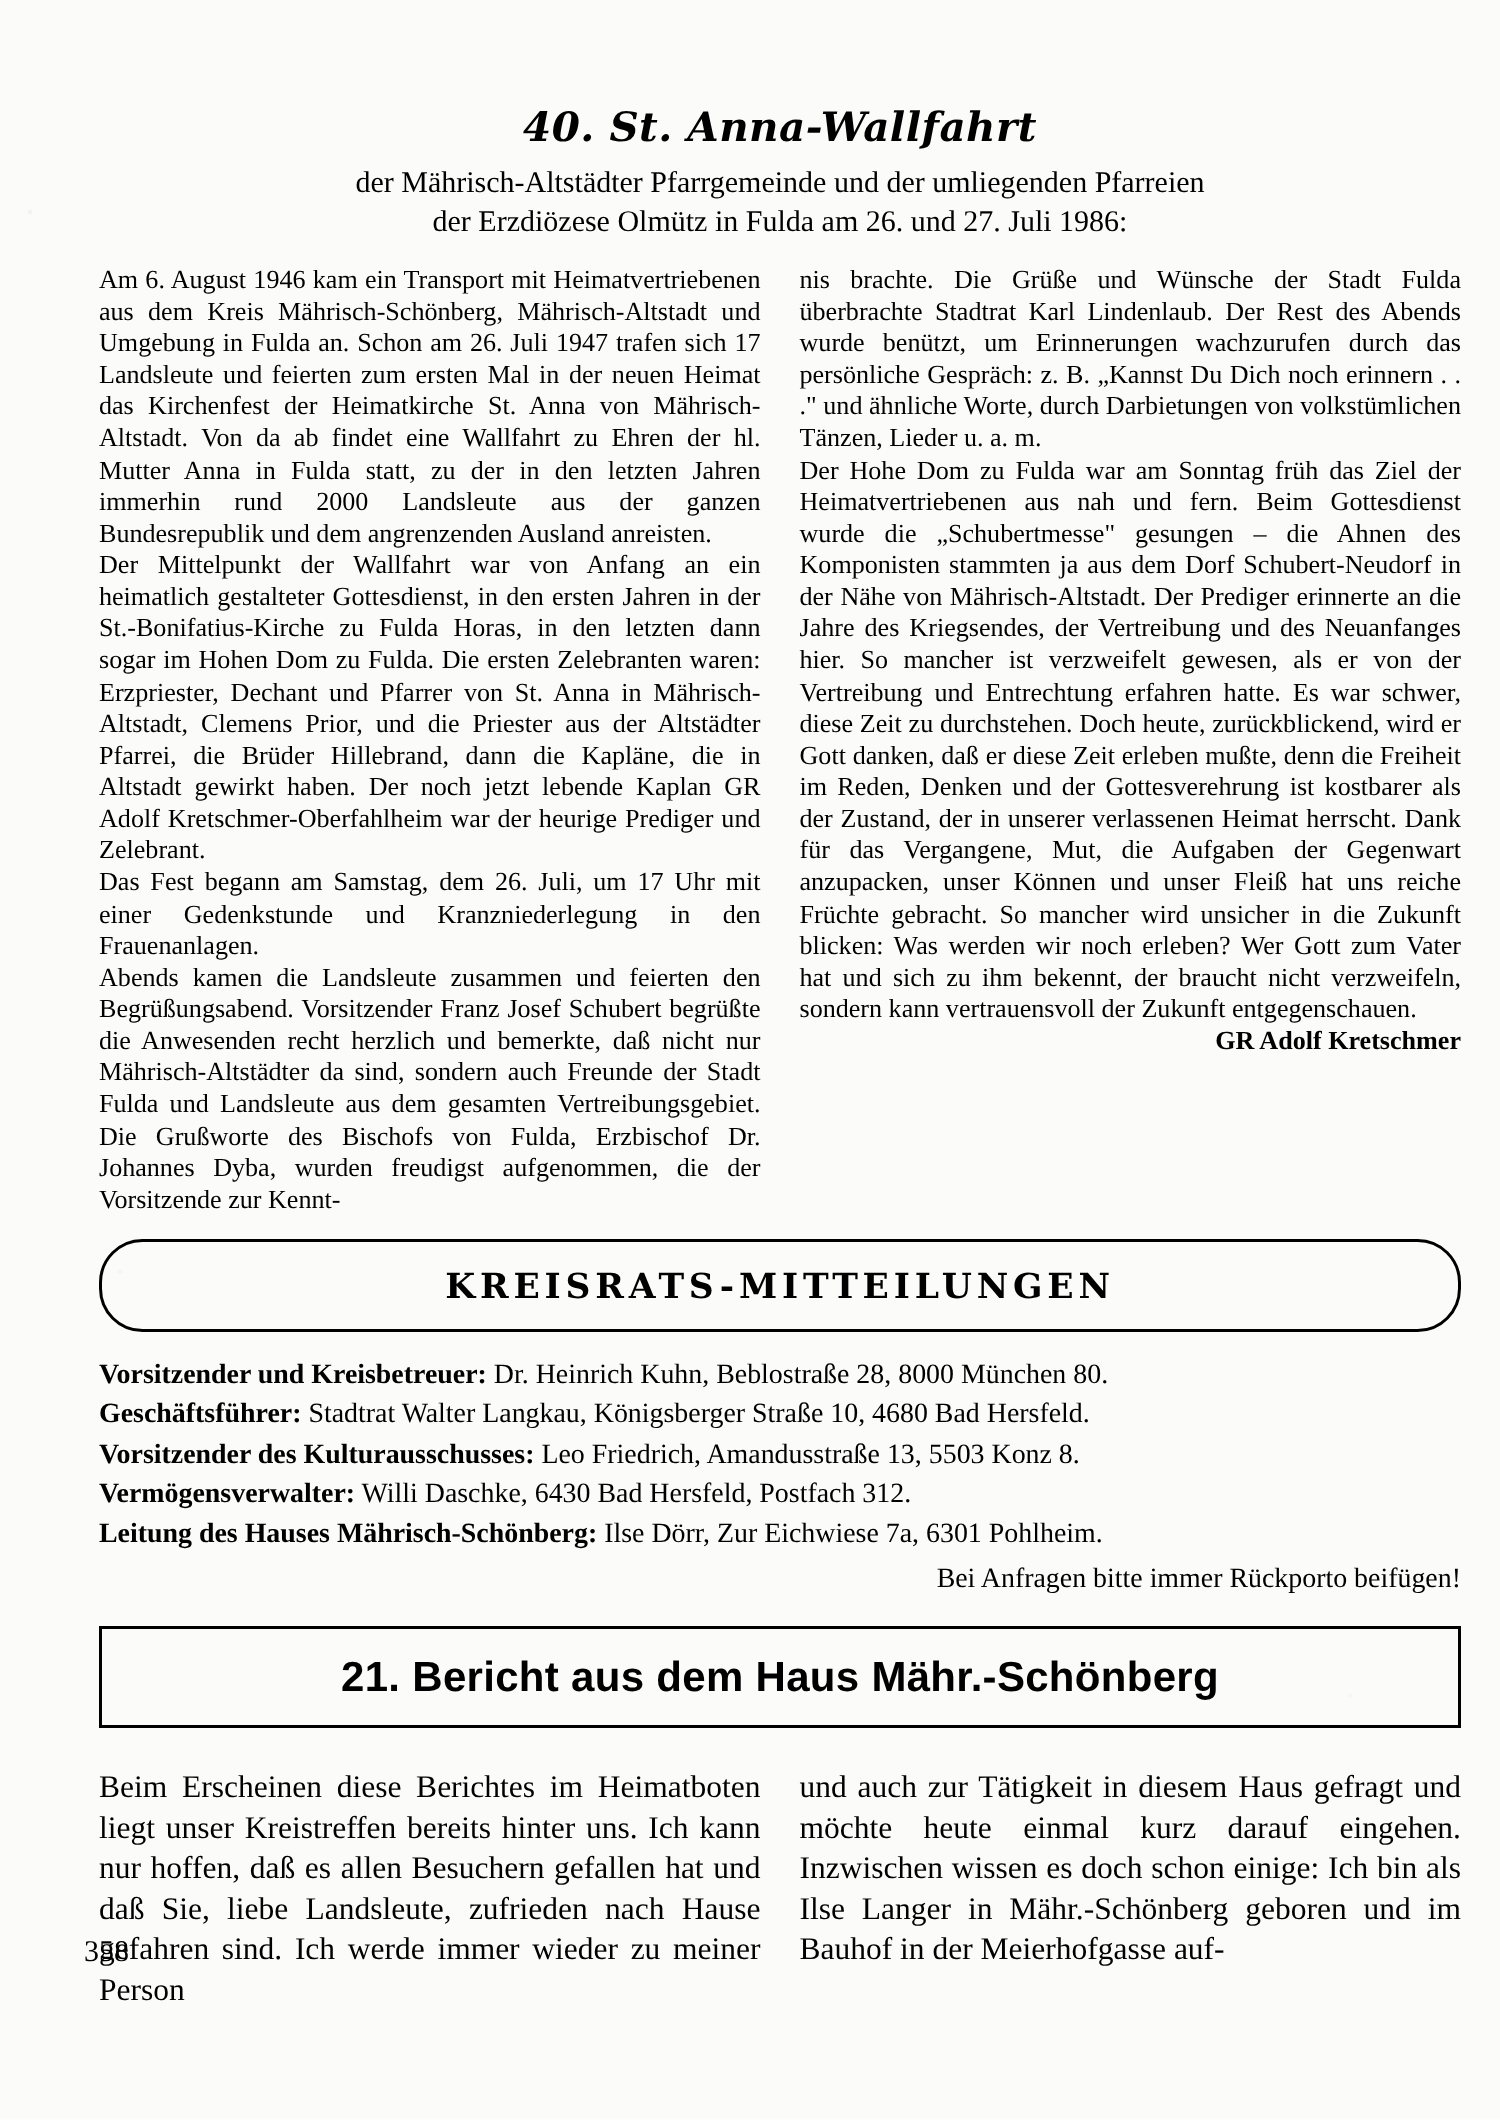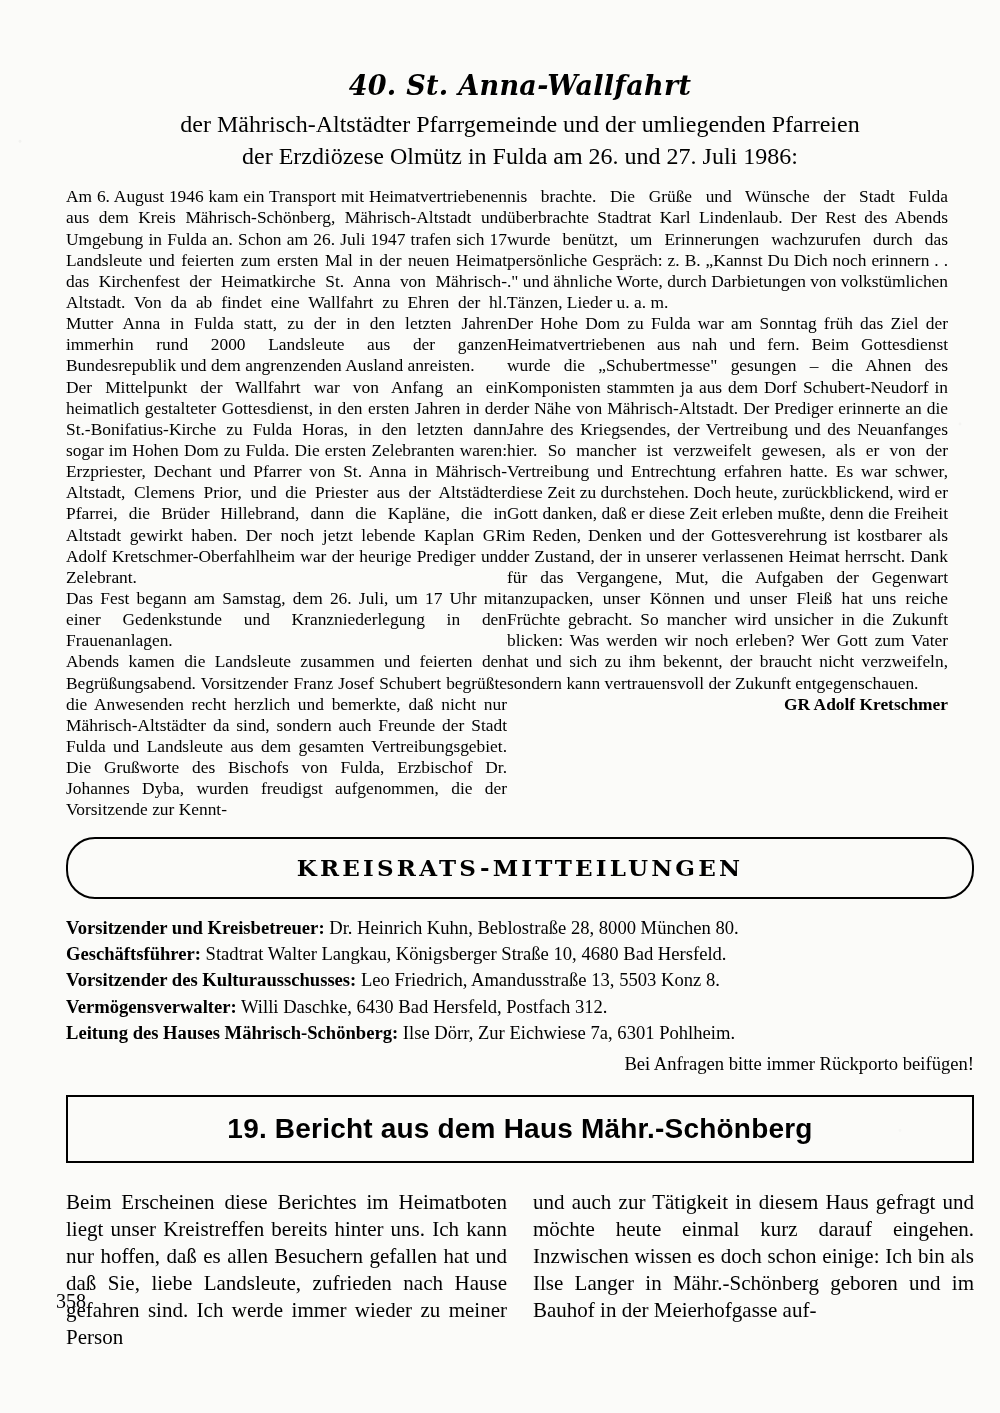--- a/index.html
+++ b/index.html
@@ -45,26 +45,27 @@
     font-family: "DejaVu Serif", serif;
     font-size: 27px;
     font-weight: bold;
     font-style: italic;
     text-align: center;
     margin: 0 0 8px 0;
     letter-spacing: 0.3px;
   }
   .subtitle {
     text-align: center;
-    font-size: 24px;
+    font-size: 20px;
     line-height: 1.32;
     margin-bottom: 14px;
   }
   .two-col {
     display: flex;
+    gap: 26px;
   }
   .col {
     width: 441px;
     font-size: 17.4px;
     line-height: 1.215;
     text-align: justify;
     text-justify: inter-word;
     hyphens: manual;
   }
   .col p {
@@ -193,21 +194,21 @@
       </div>
       <div class="row">
         <b>Leitung des Hauses Mährisch-Schönberg:</b>
         <span>Ilse Dörr, Zur Eichwiese 7a, 6301 Pohlheim.</span>
       </div>
     </div>
 
     <div class="note">Bei Anfragen bitte immer Rückporto beifügen!</div>
 
     <div class="boxed-heading">
-      <span>19. Bericht aus dem Haus Mähr.-Schönberg</span>
+      <span>21. Bericht aus dem Haus Mähr.-Schönberg</span>
     </div>
 
     <div class="lower-cols">
       <div class="col">
         <p>Beim Erscheinen diese Berichtes im Heimatboten liegt unser Kreistreffen bereits hinter uns. Ich kann nur hoffen, daß es allen Besuchern gefallen hat und daß Sie, liebe Landsleute, zufrieden nach Hause gefahren sind. Ich werde immer wieder zu meiner Person</p>
       </div>
       <div class="col">
         <p>und auch zur Tätigkeit in diesem Haus gefragt und möchte heute einmal kurz darauf eingehen. Inzwischen wissen es doch schon einige: Ich bin als Ilse Langer in Mähr.-Schönberg geboren und im Bauhof in der Meierhofgasse auf-</p>
       </div>
     </div>

